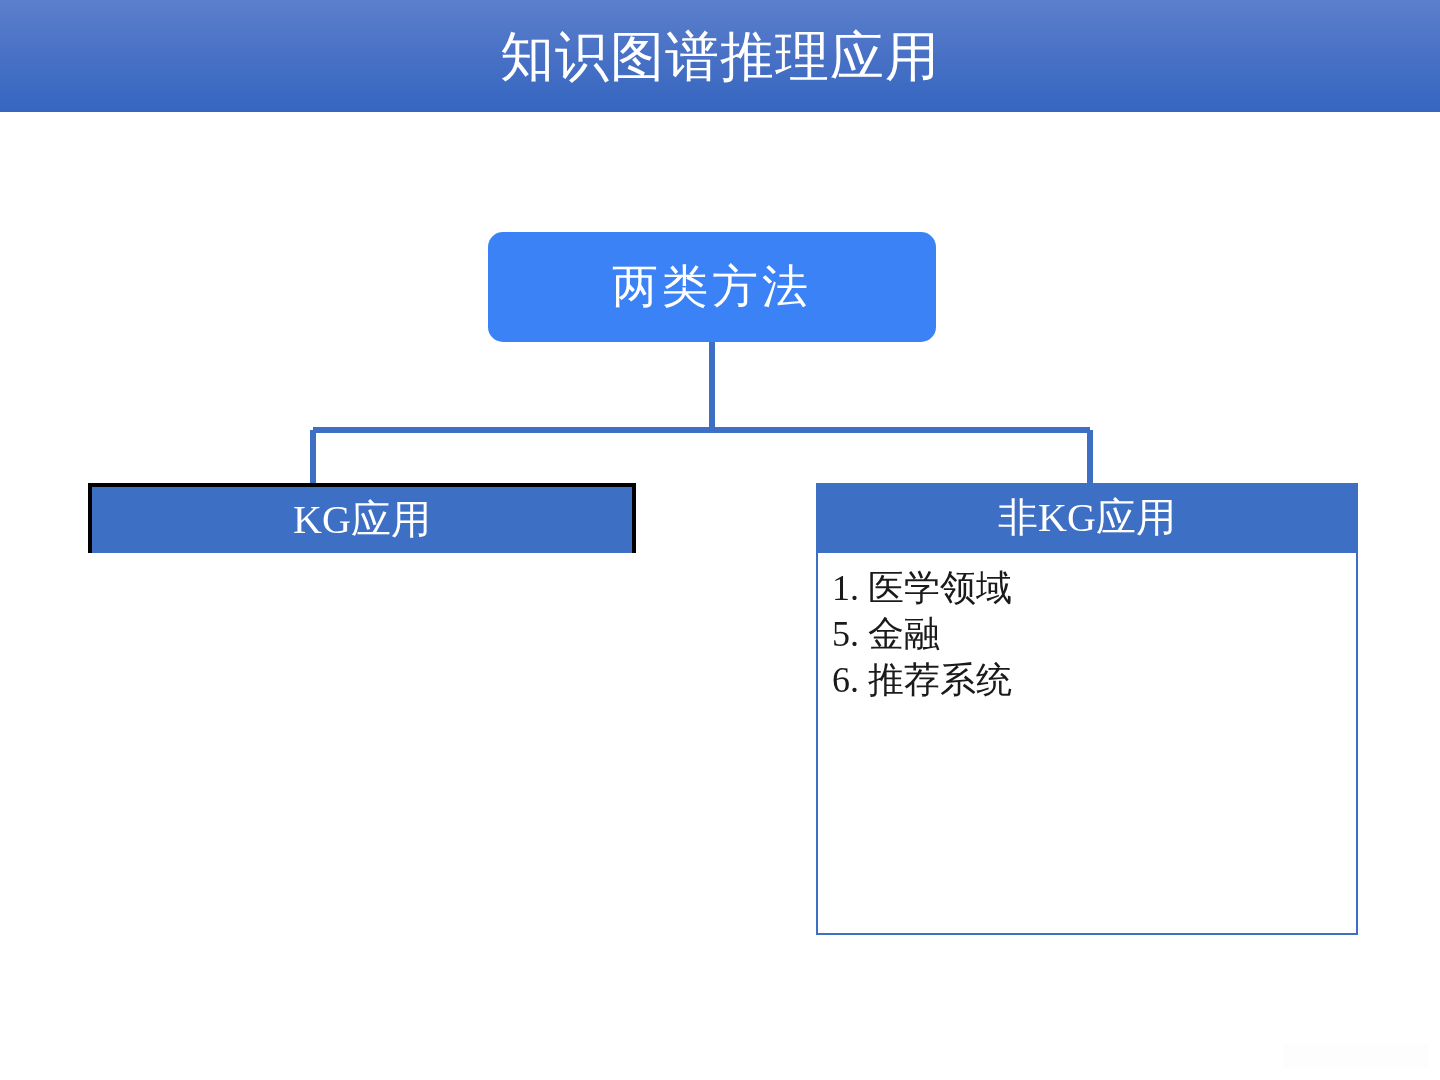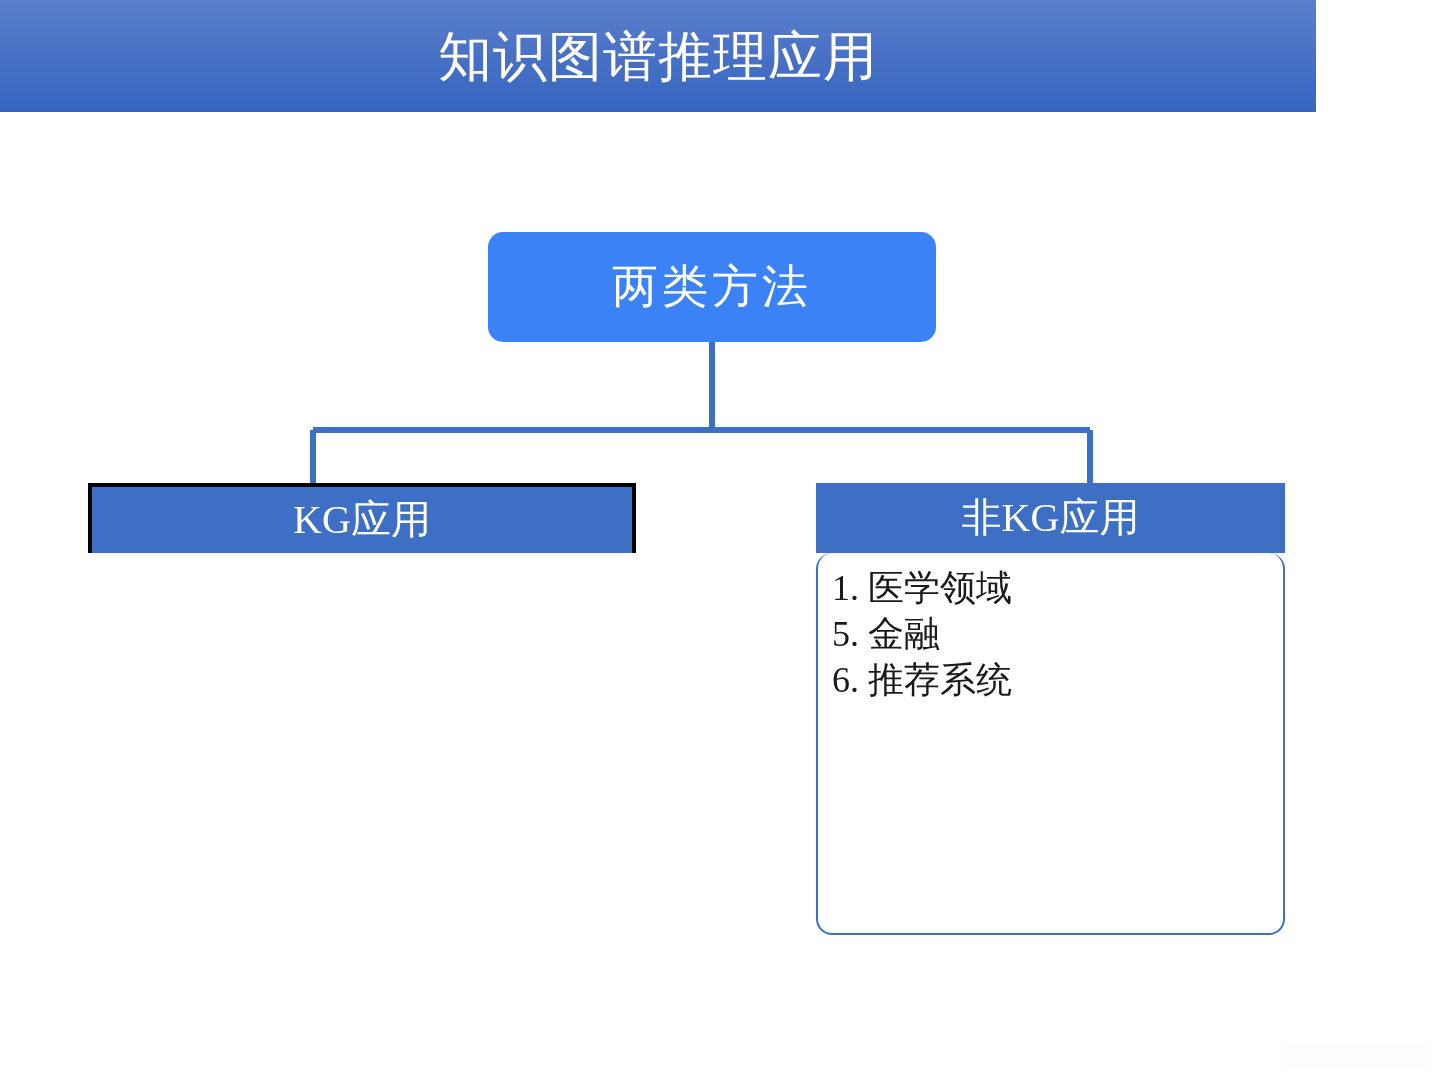--- a/index.html
+++ b/index.html
@@ -13,21 +13,21 @@
     font-family: "Liberation Sans", sans-serif;
     overflow: hidden;
     position: relative;
   }
 
   
   .slide-header {
     position: absolute;
     left: 0;
     top: 0;
-    width: 1316px;
+    width: 1440px;
     height: 112px;
     background: linear-gradient(to bottom, #5b7fcb 0%, #4a72c6 45%, #3566c0 100%);
     display: flex;
     align-items: center;
     justify-content: center;
   }
   .slide-title {
     color: #ffffff;
     font-family: "Liberation Sans", sans-serif;
     font-size: 54px;
@@ -133,28 +133,27 @@
     border-bottom: none;
   }
   .card-left .card-body {
     height: 382px;
   }
 
   
   .card-right {
     left: 816px;
     top: 371px;
-    width: 469px;
+    width: 542px;
   }
   .card-right .card-header {
     height: 70px;
   }
   .card-right .card-body {
     height: 382px;
-    border-radius: 16px;
   }
 
   
   .watermark {
     position: absolute;
     left: 1283px;
     top: 1043px;
     width: 146px;
     height: 26px;
     background: #fdfdfe;

